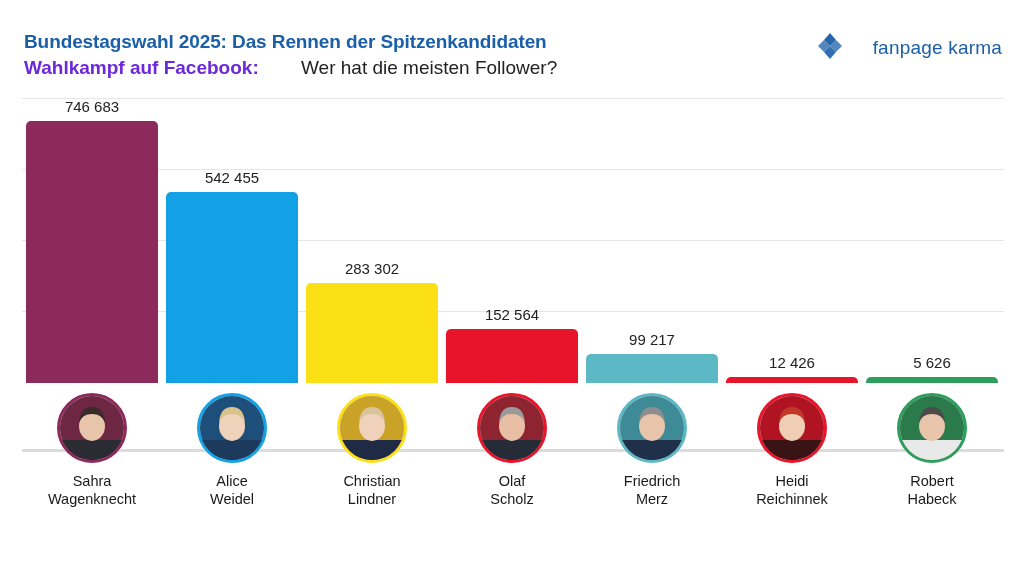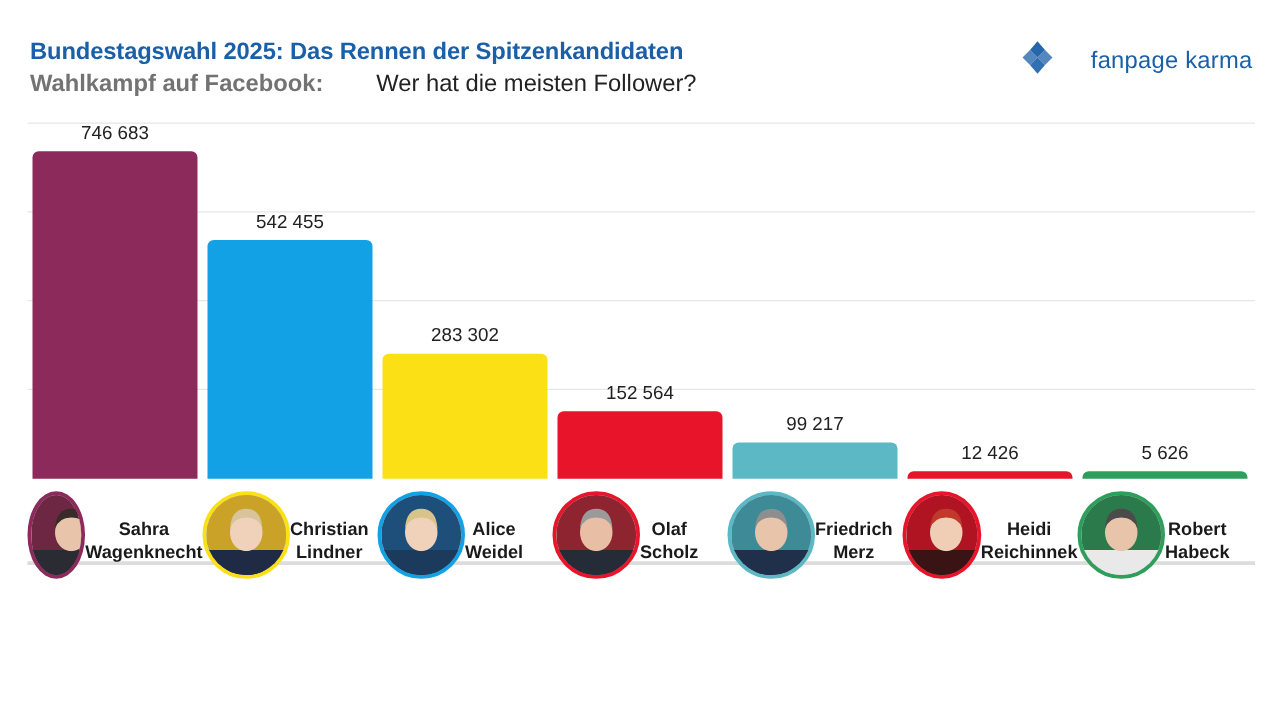--- a/index.html
+++ b/index.html
@@ -29,21 +29,21 @@
     letter-spacing: -0.1px;
     line-height: 24px;
   }
   .title-line2 {
     font-size: 19px;
     line-height: 24px;
     color: #222222;
     margin-top: 2px;
   }
   .title-line2 .bold {
-    color: #737373;
+    color: #6d28d9;
     font-weight: bold;
   }
   .title-line2 .rest {
     color: #222222;
     font-weight: normal;
     margin-left: 37px;
   }
 
   
   .logo {
@@ -111,23 +111,22 @@
   
   .avatars {
     position: absolute;
     left: 22px; top: 393px;
     width: 982px;
     display: flex;
   }
   .avatar-slot {
     width: 140px;
     display: flex;
-    flex-direction: row;
+    flex-direction: column;
     align-items: center;
-    font-weight: bold;
   }
   .avatar {
     width: 70px; height: 70px;
     border-radius: 50%;
     border: 3px solid #888;
     overflow: hidden;
     position: relative;
     background: #c9ccd1;
   }
   .avatar svg { display: block; }
@@ -221,50 +220,50 @@
             <path d="M19 27 Q20 11 32 11 Q44 11 45 27 Q42 18 32 18 Q22 18 19 27 Z" fill="#3a2a2a"></path>
             <path d="M32 45 C22 45 16 51 15 64 L49 64 C48 51 42 45 32 45 Z" fill="#2b2b34"></path>
           </svg>
         </div>
         <div class="name">
           <div>Sahra</div>
           <div>Wagenknecht</div>
         </div>
       </div>
       <div class="avatar-slot">
+        <div class="avatar" style="border-color: rgb(18, 161, 229);">
+          <svg width="64" height="64" viewBox="0 0 64 64">
+            <rect width="64" height="64" fill="#1d4f7a"></rect>
+            <rect x="0" y="44" width="64" height="20" fill="#1b3a5c"></rect>
+            <ellipse cx="32" cy="30" rx="13" ry="15" fill="#f0d2bb"></ellipse>
+            <path d="M19 27 Q20 11 32 11 Q44 11 45 27 Q42 18 32 18 Q22 18 19 27 Z" fill="#d8c48a"></path>
+            <path d="M32 45 C22 45 16 51 15 64 L49 64 C48 51 42 45 32 45 Z" fill="#1b3a5c"></path>
+          </svg>
+        </div>
+        <div class="name">
+          <div>Alice</div>
+          <div>Weidel</div>
+        </div>
+      </div>
+      <div class="avatar-slot">
         <div class="avatar" style="border-color: rgb(251, 224, 21);">
           <svg width="64" height="64" viewBox="0 0 64 64">
             <rect width="64" height="64" fill="#c9a227"></rect>
             <rect x="0" y="44" width="64" height="20" fill="#1f2a44"></rect>
             <ellipse cx="32" cy="30" rx="13" ry="15" fill="#f0d2bb"></ellipse>
             <path d="M19 27 Q20 11 32 11 Q44 11 45 27 Q42 18 32 18 Q22 18 19 27 Z" fill="#d8c49a"></path>
             <path d="M32 45 C22 45 16 51 15 64 L49 64 C48 51 42 45 32 45 Z" fill="#1f2a44"></path>
           </svg>
         </div>
         <div class="name">
           <div>Christian</div>
           <div>Lindner</div>
         </div>
       </div>
       <div class="avatar-slot">
-        <div class="avatar" style="border-color: rgb(18, 161, 229);">
-          <svg width="64" height="64" viewBox="0 0 64 64">
-            <rect width="64" height="64" fill="#1d4f7a"></rect>
-            <rect x="0" y="44" width="64" height="20" fill="#1b3a5c"></rect>
-            <ellipse cx="32" cy="30" rx="13" ry="15" fill="#f0d2bb"></ellipse>
-            <path d="M19 27 Q20 11 32 11 Q44 11 45 27 Q42 18 32 18 Q22 18 19 27 Z" fill="#d8c48a"></path>
-            <path d="M32 45 C22 45 16 51 15 64 L49 64 C48 51 42 45 32 45 Z" fill="#1b3a5c"></path>
-          </svg>
-        </div>
-        <div class="name">
-          <div>Alice</div>
-          <div>Weidel</div>
-        </div>
-      </div>
-      <div class="avatar-slot">
         <div class="avatar" style="border-color: rgb(232, 21, 42);">
           <svg width="64" height="64" viewBox="0 0 64 64">
             <rect width="64" height="64" fill="#8d2430"></rect>
             <rect x="0" y="44" width="64" height="20" fill="#262b38"></rect>
             <ellipse cx="32" cy="30" rx="13" ry="15" fill="#e8bfa4"></ellipse>
             <path d="M19 27 Q20 11 32 11 Q44 11 45 27 Q42 18 32 18 Q22 18 19 27 Z" fill="#9a9a9a"></path>
             <path d="M32 45 C22 45 16 51 15 64 L49 64 C48 51 42 45 32 45 Z" fill="#262b38"></path>
           </svg>
         </div>
         <div class="name">

